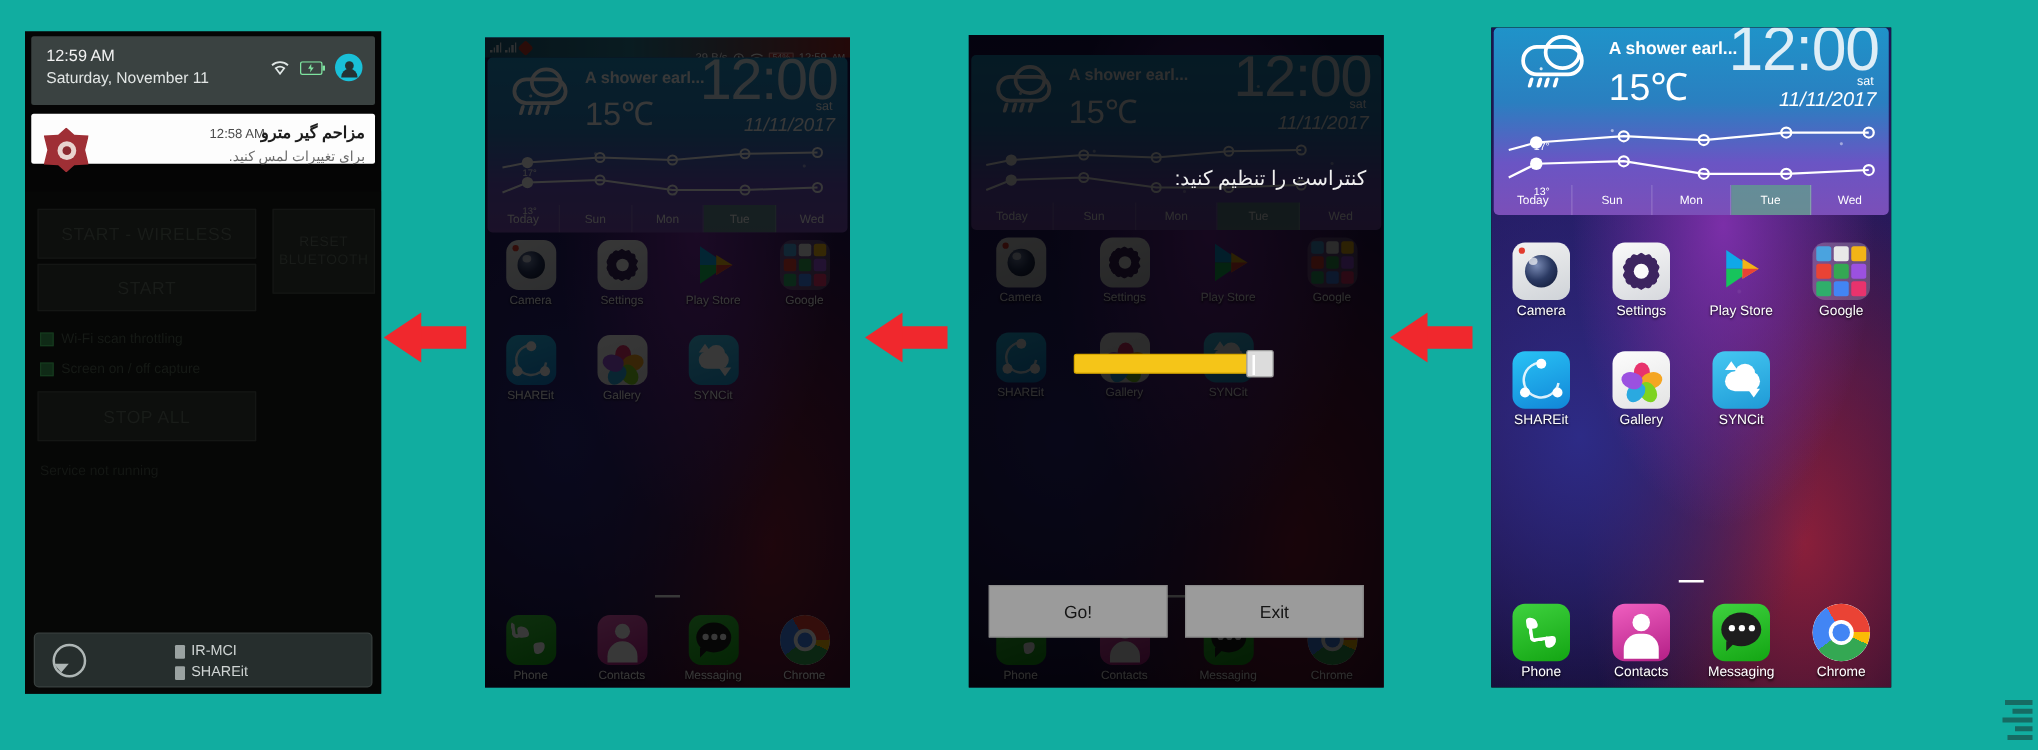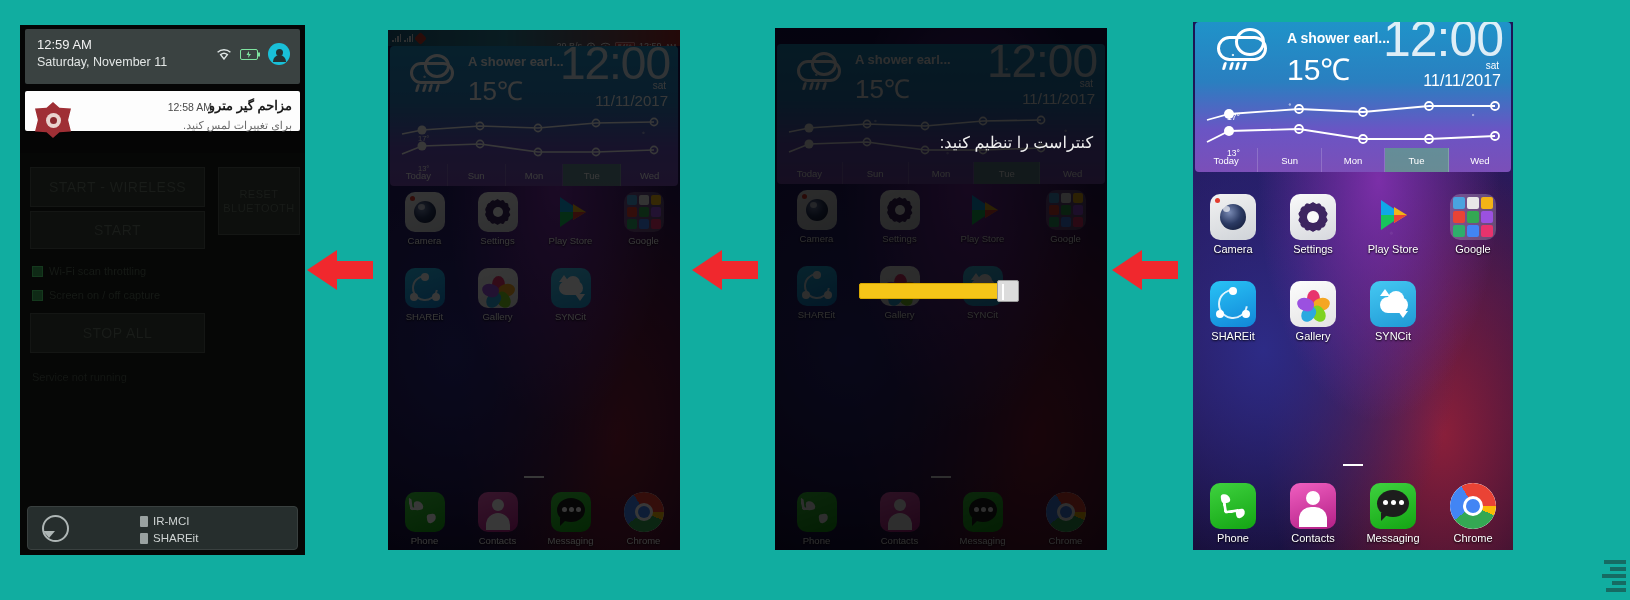--- a/index.html
+++ b/index.html
@@ -141,21 +141,21 @@
   .w-cloud .c1{position:absolute;left:6px;top:10px;width:44px;height:22px;border-radius:14px;
                border:3.5px solid #fff;background:transparent;}
   .w-cloud .c2{position:absolute;left:20px;top:2px;width:26px;height:24px;border-radius:50%;
                border:3.5px solid #fff;background:transparent;}
   .w-cloud .rain{position:absolute;left:12px;top:32px;display:flex;gap:4px;}
   .w-cloud .rain b{display:block;width:2.5px;height:8px;background:#fff;border-radius:2px;transform:skewX(-16deg);}
   .w-desc{position:absolute; left:78px; top:8px; color:#fff; font-size:13px; font-weight:bold;}
   .w-temp{position:absolute; left:78px; top:26px; color:#fff; font-size:26px; font-weight:300;}
   .w-clock{position:absolute; right:8px; top:-10px; color:rgba(255,255,255,.85); font-size:46px; font-weight:200; letter-spacing:-1px;}
   .w-dow{position:absolute; right:12px; top:34px; color:#fff; font-size:10px;}
-  .w-date{position:absolute; right:10px; top:46px; color:#fff; font-size:15px;}
+  .w-date{position:absolute; right:10px; top:46px; color:#fff; font-size:15px;font-style:italic;}
   .w-graph{position:absolute; left:0; right:0; top:70px; height:48px;}
   .w-days{position:absolute; left:0; right:0; bottom:0; height:22px; display:flex;}
   .w-days div{flex:1; display:flex; align-items:center; justify-content:center;
               color:#fff; font-size:9.5px; border-right:1px solid rgba(255,255,255,.18);}
   .w-days div:last-child{border-right:none;}
   .w-days div.hl{background:rgba(90,190,120,.55);}
   .w-hi,.w-lo{position:absolute;color:#fff;font-size:7.5px;margin-top:14px;}
 
   
   .apps { position:absolute; left:0; right:0; top:162px; }
@@ -711,20 +711,24 @@
 
     <div class="dim"></div>
 
     <div class="p3-prompt">کنتراست را تنظیم کنید:</div>
 
     <div class="p3-slider">
       <span class="track"></span>
       <span class="thumb"></span>
     </div>
 
+    <div class="p3-actions">
+      <button>Go!</button>
+      <button>Exit</button>
+    </div>
   </div>
 
   <div class="arrow" id="arrow3">
     <span class="shaft"></span>
     <span class="head"></span>
   </div>
 
   <div class="phone" id="panel4">
     <div class="hs">
       <div class="hs-wall"></div>

